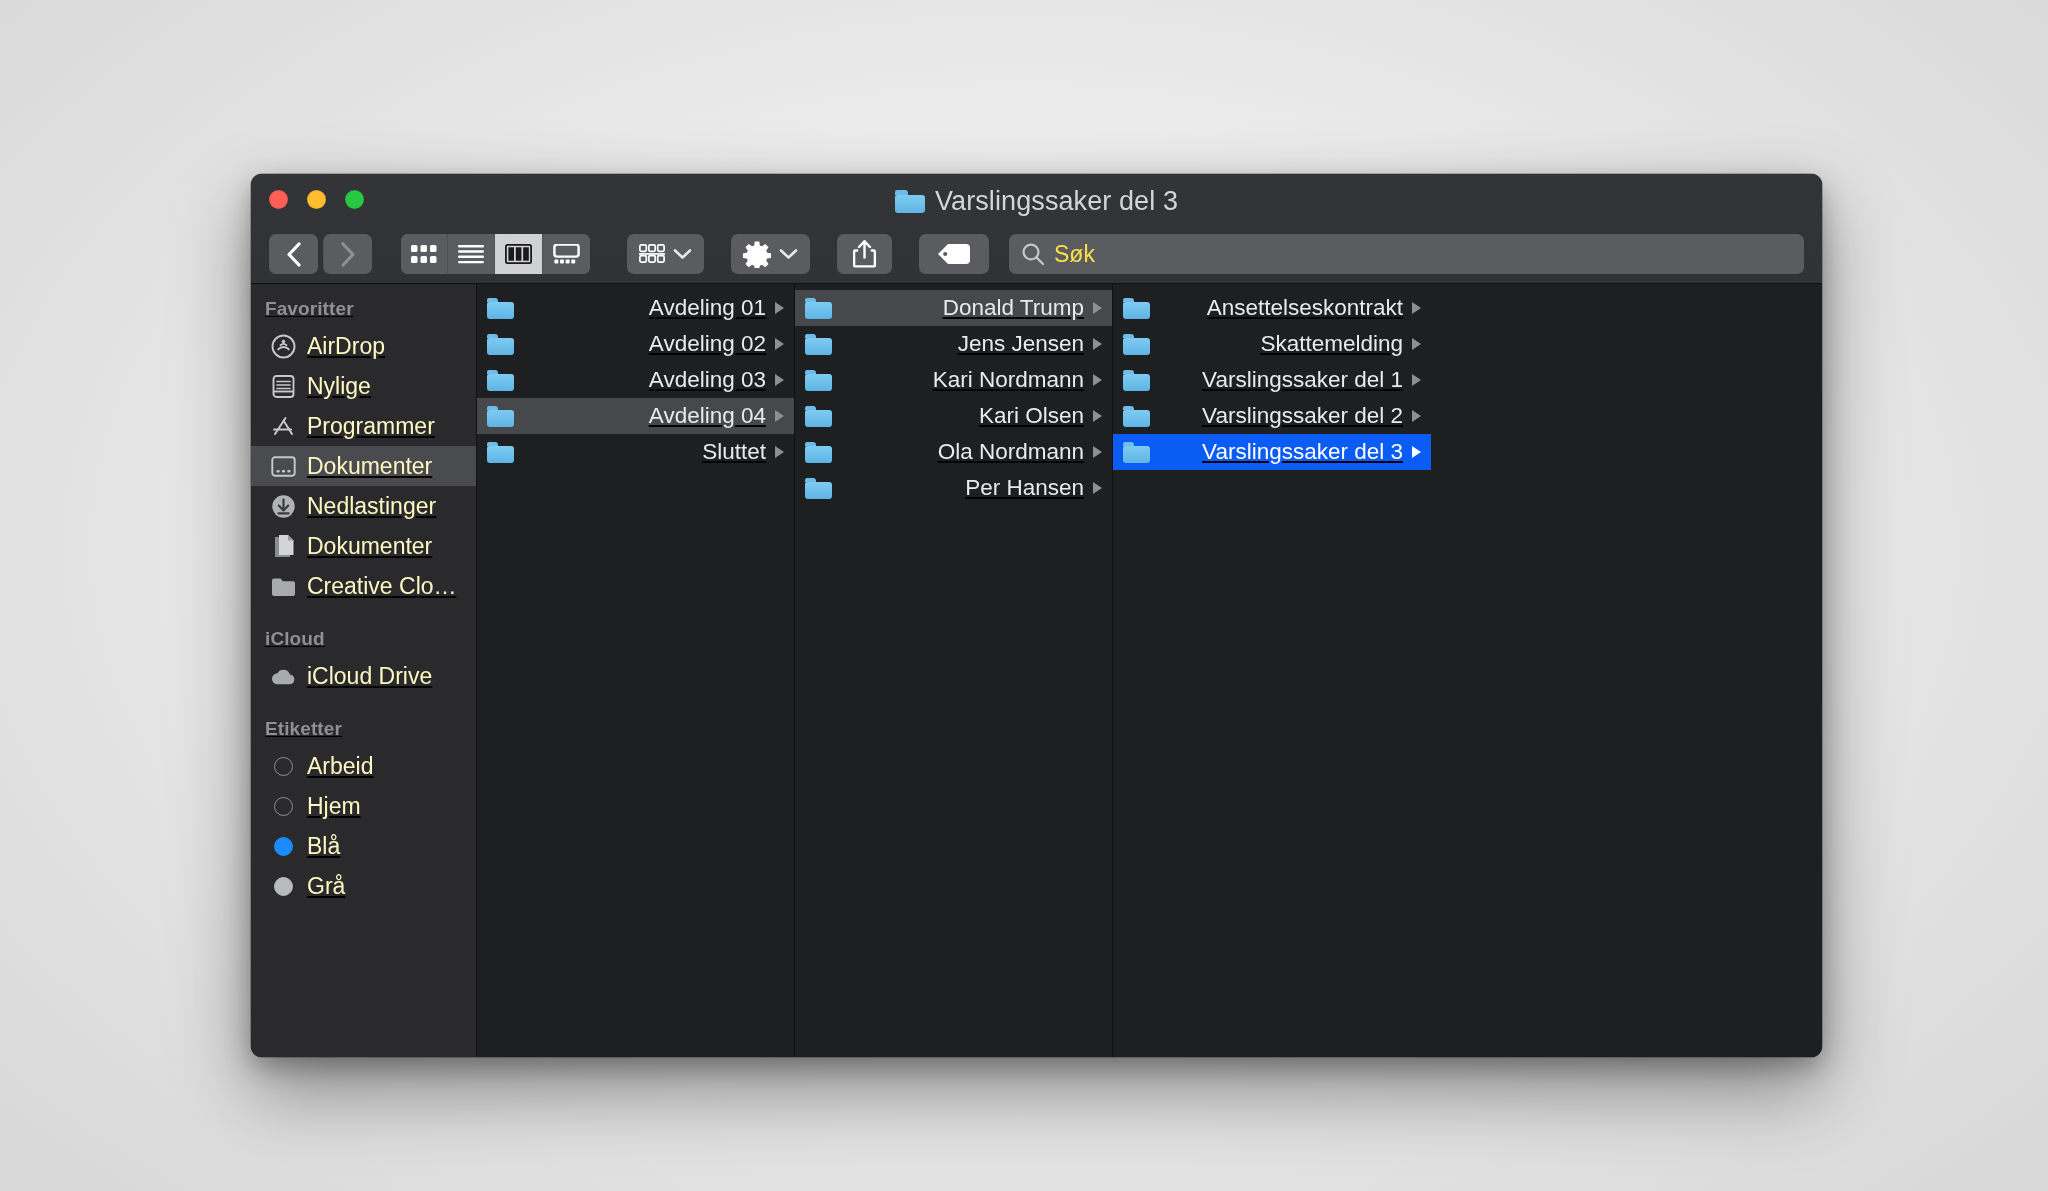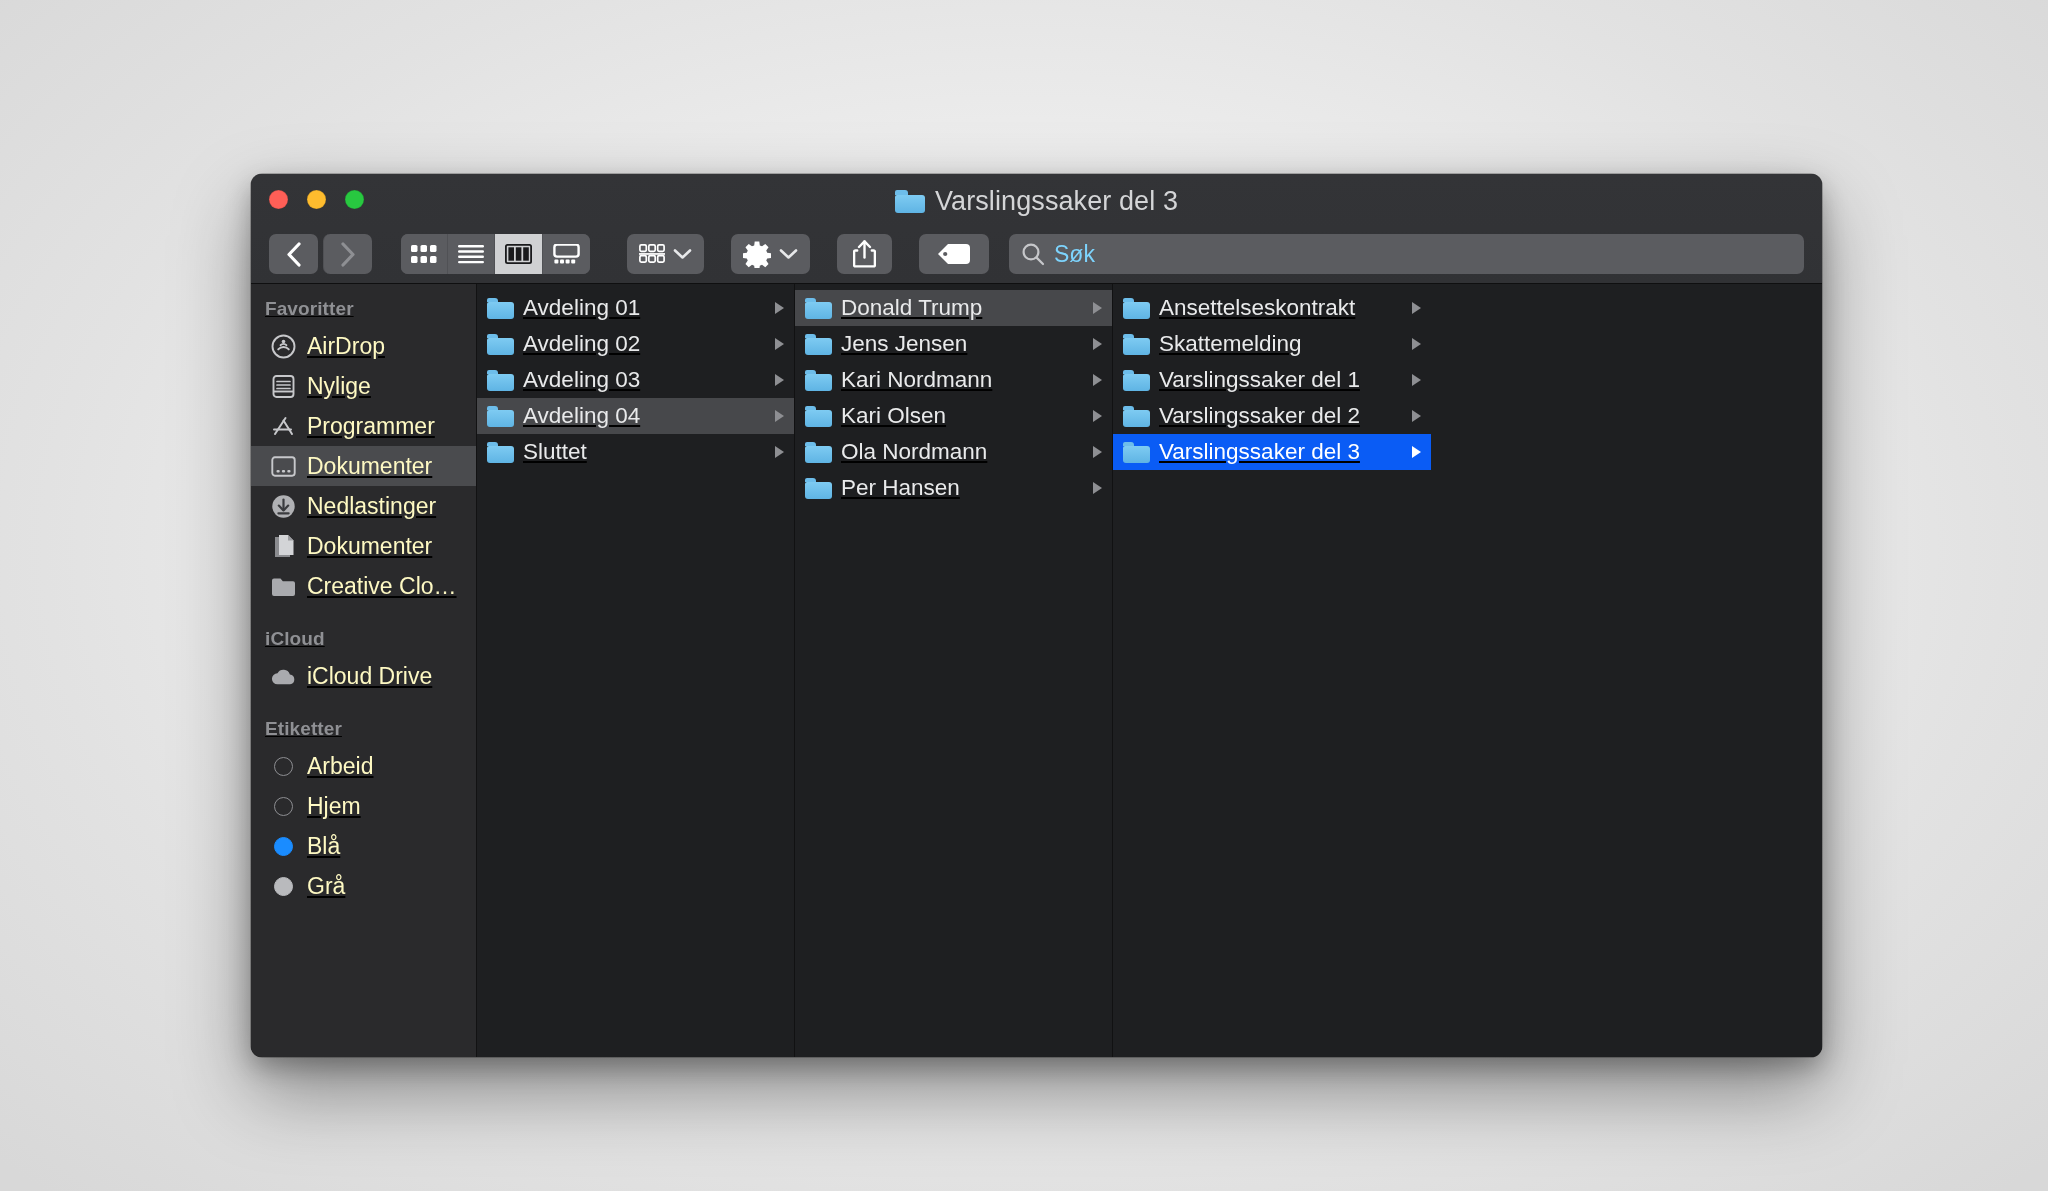--- a/index.html
+++ b/index.html
@@ -166,21 +166,21 @@
     background: #5b5c60;
     border-radius: 7px;
     display: flex;
     align-items: center;
     padding: 0 12px;
     gap: 9px;
     margin-left: 9px;
     min-width: 0;
   }
   #search-placeholder {
-    color: #7dd3fc;
+    color: #fde047;
     font-size: 23px;
   }
 
   svg { display: block; }
 
   
   #window-body {
     flex: 1;
     display: flex;
     min-height: 0;
@@ -233,20 +233,21 @@
   }
   .dot.filled-blue { background: #1a8cff; border-color: #1a8cff; }
   .dot.filled-gray { background: #b9babd; border-color: #b9babd; }
 
   
   #columns {
     flex: 1;
     display: flex;
     min-width: 0;
     background: #1e1f21;
+    text-align: right;
   }
   .column {
     width: 318px;
     flex: 0 0 318px;
     border-right: 1px solid #111112;
     padding-top: 6px;
     overflow: hidden;
   }
   .column:last-child { border-right: none; }
 

